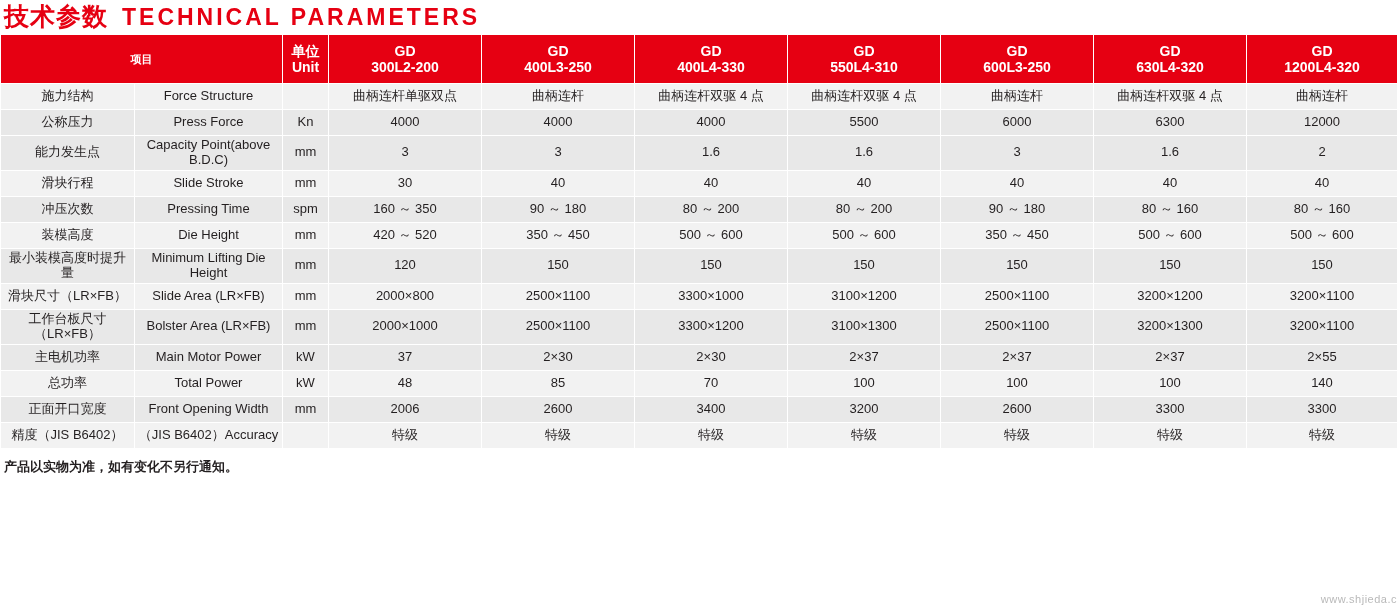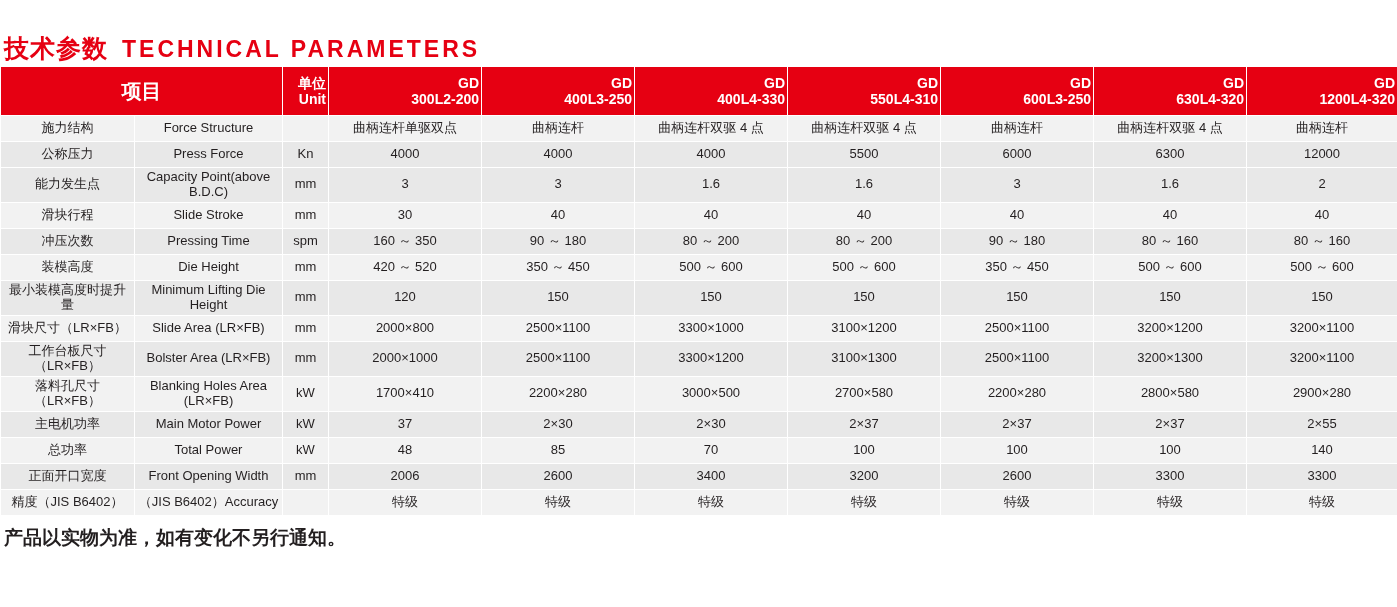--- a/index.html
+++ b/index.html
@@ -22,21 +22,20 @@
     padding: 0;
   }
   
   .title-row {
     display: flex;
     align-items: baseline;
     gap: 14px;
     padding: 4px 0 6px 4px;
     height: 34px;
     box-sizing: border-box;
-    margin-top: 32px;
   }
   .title-cn {
     font-size: 25px;
     font-weight: bold;
     color: #e60012;
     letter-spacing: 1px;
     line-height: 1;
   }
   .title-en {
     font-size: 23px;
@@ -60,23 +59,23 @@
     line-height: 1.15;
   }
   thead th {
     background: #e60012;
     color: #ffffff;
     font-weight: bold;
     font-size: 14px;
     height: 44px;
     padding: 2px 1px;
   }
-  thead th.item-head { font-size: 20px; }
+  thead th.item-head { font-size: 11px; }
   thead th.unit-head { font-size: 14px; }
-  thead th .gd-line { display: block; text-align: right; }
+  thead th .gd-line { display: block; }
   tbody td {
     background: #f2f2f2;
     color: #231f20;
     height: 21px;
   }
   tbody tr.alt td {
     background: #e8e8e8;
   }
   td.label-cn {
     font-size: 13px;
@@ -90,21 +89,21 @@
   }
   td.val {
     font-size: 13px;
   }
   .small2 { font-size: 12px; }
   
   .footer {
     padding: 8px 0 0 4px;
   }
   .footer .cn {
-    font-size: 19px;
+    font-size: 13px;
     font-weight: bold;
     color: #231f20;
     line-height: 1.5;
   }
   .footer .en {
     font-size: 15px;
     color: #231f20;
     line-height: 1.4;
   }
   .watermark {
@@ -289,32 +288,20 @@
         <td class="unit">mm</td>
         <td class="val">2000×1000</td>
         <td class="val">2500×1100</td>
         <td class="val">3300×1200</td>
         <td class="val">3100×1300</td>
         <td class="val">2500×1100</td>
         <td class="val">3200×1300</td>
         <td class="val">3200×1100</td>
       </tr>
 
-      <tr>
-        <td class="label-cn">落料孔尺寸（LR×FB）</td>
-        <td class="label-en">Blanking Holes Area (LR×FB)</td>
-        <td class="unit">kW</td>
-        <td class="val">1700×410</td>
-        <td class="val">2200×280</td>
-        <td class="val">3000×500</td>
-        <td class="val">2700×580</td>
-        <td class="val">2200×280</td>
-        <td class="val">2800×580</td>
-        <td class="val">2900×280</td>
-      </tr>
 
       <tr class="alt">
         <td class="label-cn">主电机功率</td>
         <td class="label-en">Main Motor Power</td>
         <td class="unit">kW</td>
         <td class="val">37</td>
         <td class="val">2×30</td>
         <td class="val">2×30</td>
         <td class="val">2×37</td>
         <td class="val">2×37</td>

